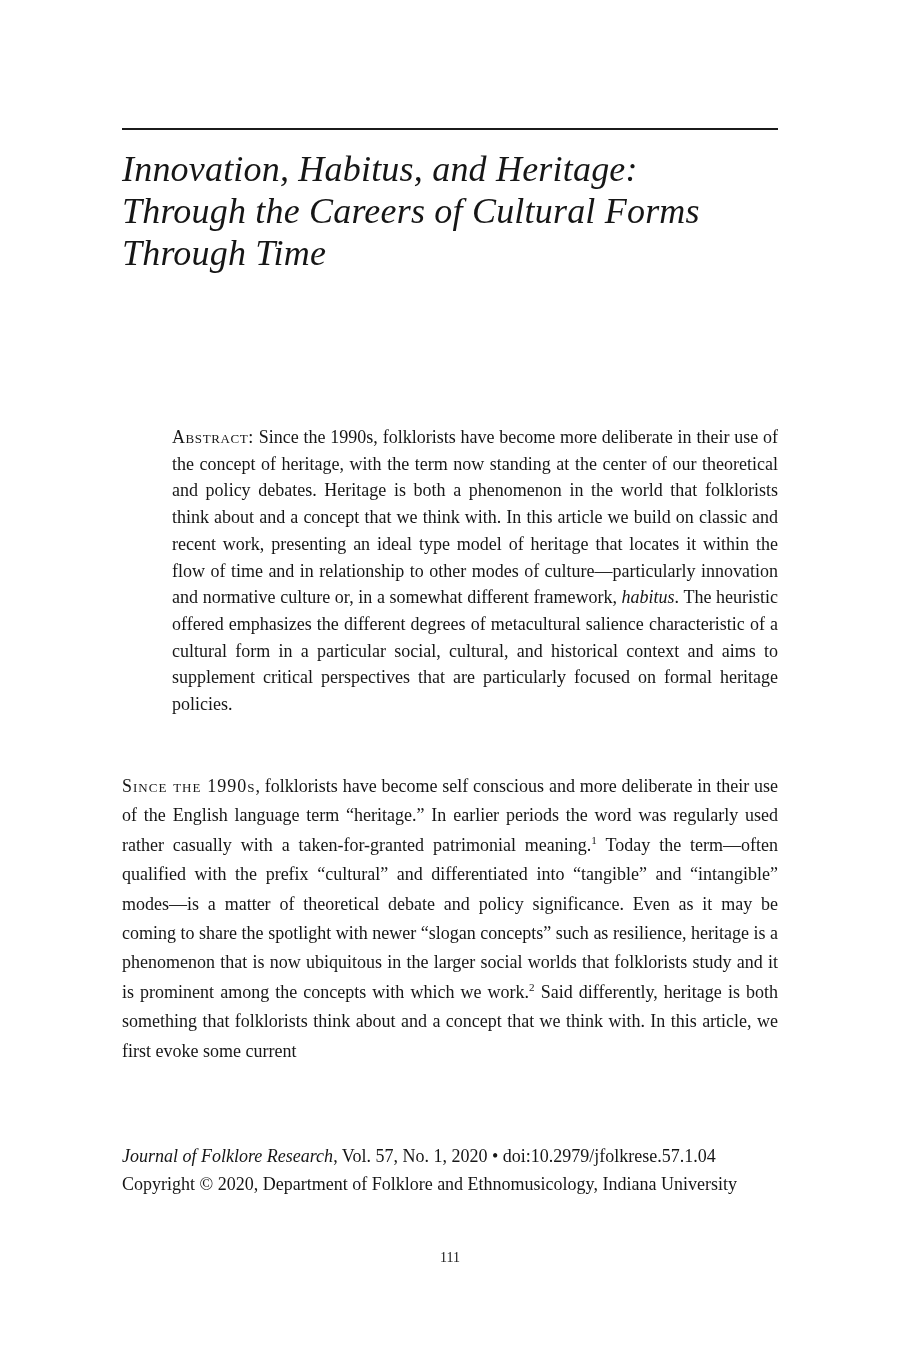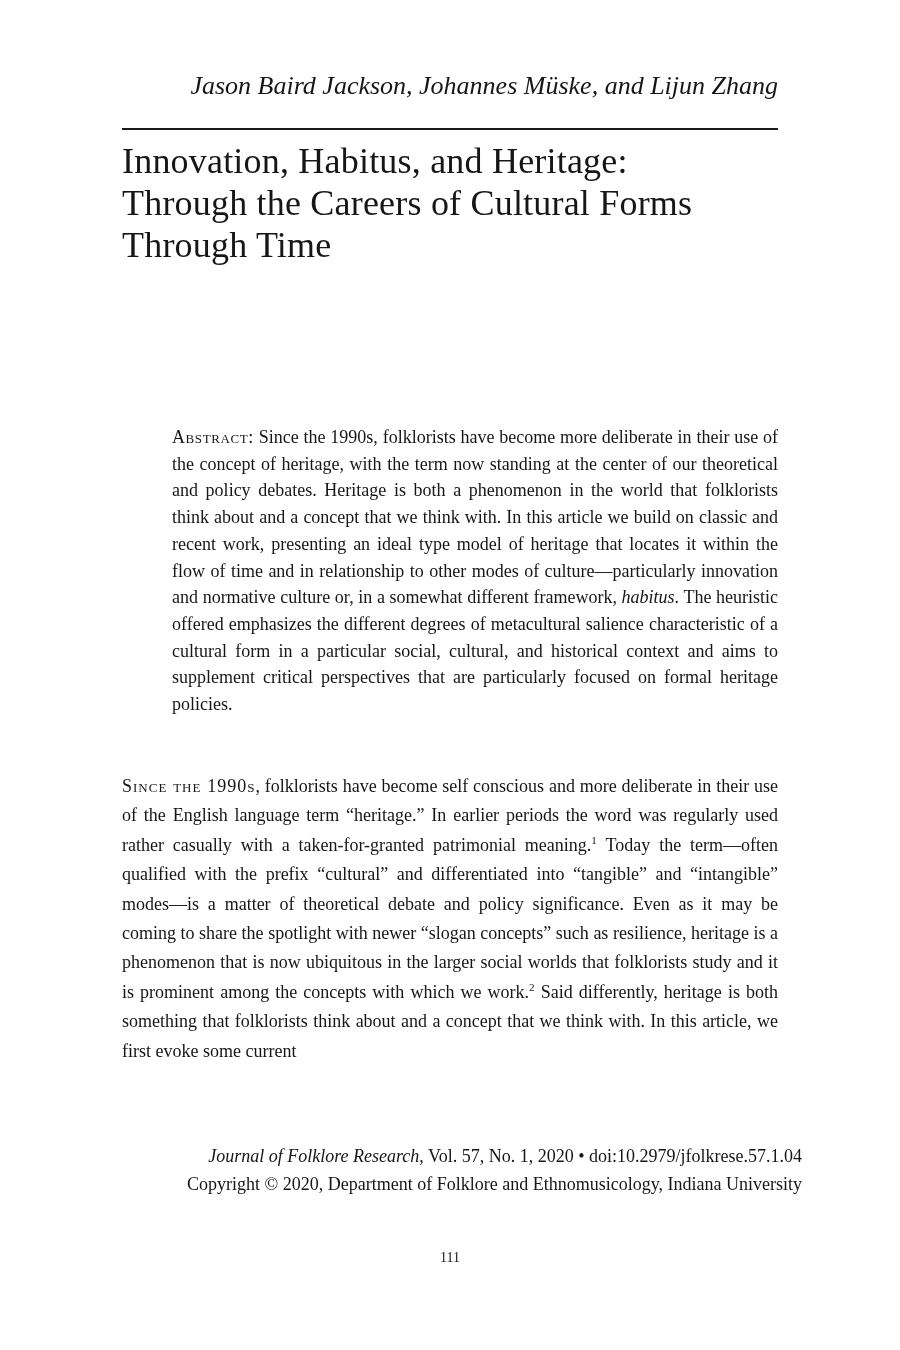--- a/index.html
+++ b/index.html
@@ -27,27 +27,28 @@
   }
   .title-rule {
     position: absolute;
     top: 128px;
     left: 122px;
     width: 656px;
     border-top: 2px solid #1b1b1b;
   }
   .article-title {
     position: absolute;
-    top: 140px;
+    top: 148px;
     left: 122px;
     width: 680px;
     font-size: 36px;
     line-height: 42px;
     font-weight: normal;
     letter-spacing: 0.2px;
+    font-style: italic;
   }
   .article-title div { white-space: nowrap; }
   .abstract {
     position: absolute;
     top: 424px;
     left: 172px;
     width: 606px;
     font-size: 18px;
     line-height: 26.7px;
     text-align: justify;
@@ -73,36 +74,35 @@
     line-height: 0;
   }
   .footer {
     position: absolute;
     top: 1142px;
     left: 122px;
     width: 680px;
     font-size: 18px;
     line-height: 28px;
   }
-  .footer-line { white-space: nowrap; text-align: right; }
+  .footer-line { white-space: nowrap; }
   .page-number {
     position: absolute;
     top: 1250px;
     left: 0;
     width: 100%;
     text-align: center;
     font-size: 14px;
   }
 </style>
 </head>
 <body>
 
 <div class="page">
 
-  <div class="author-line">Jason Baird Jackson, Johannes Müske, and Lijun Zhang</div>
 
   <div class="title-rule"></div>
 
   <h1 class="article-title">
     <div>Innovation, Habitus, and Heritage:</div>
     <div>Through the Careers of Cultural Forms</div>
     <div>Through Time</div>
   </h1>
 
   <p class="abstract"><span class="smallcaps">Abstract:</span><span> Since the 1990s, folklorists have become more deliberate in their use of the concept of heritage, with the term now standing at the center of our theoretical and policy debates. Heritage is both a phenomenon in the world that folklorists think about and a concept that we think with. In this article we build on classic and recent work, presenting an ideal type model of heritage that locates it within the flow of time and in relationship to other modes of culture—particularly innovation and normative culture or, in a somewhat different framework, </span><span class="italic">habitus</span><span>. The heuristic offered emphasizes the different degrees of metacultural salience characteristic of a cultural form in a particular social, cultural, and historical context and aims to supplement critical perspectives that are particularly focused on formal heritage policies.</span></p>

